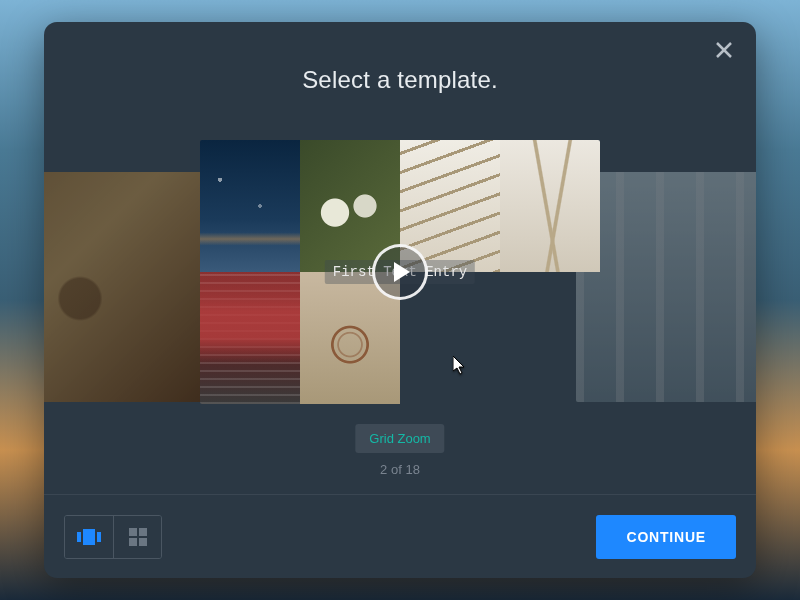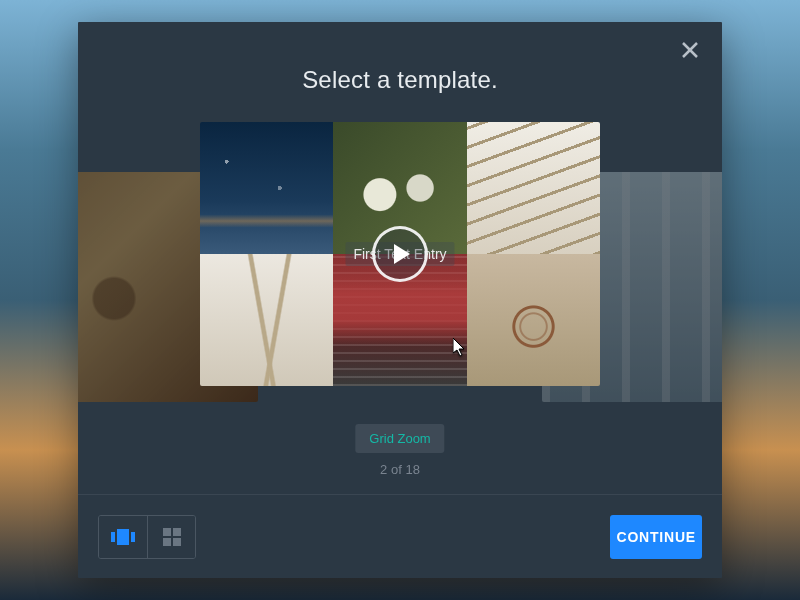--- a/index.html
+++ b/index.html
@@ -2,21 +2,21 @@
 <html><head>
 <meta charset="utf-8">
 <style>
   * { box-sizing: border-box; margin: 0; padding: 0; }
   html, body { width: 800px; height: 600px; overflow: hidden; font-family: -apple-system, Helvetica, Arial, sans-serif; }
   body {
     background: linear-gradient(180deg, #7db3d5 0%, #4a7a95 25%, #3a5f75 50%, #c89050 75%, #1a2a3a 100%);
     display: flex; align-items: center; justify-content: center;
   }
   .modal {
-    width: 644px; height: 556px; background: #2b3844; border-radius: 1px;
+    width: 712px; height: 556px; background: #2b3844; border-radius: 13px;
     position: relative; display: flex; flex-direction: column;
     box-shadow: 0 10px 40px rgba(0,0,0,0.4);
   }
   .close-btn {
     position: absolute; top: 16px; right: 20px; width: 24px; height: 24px;
     cursor: pointer; display: flex; align-items: center; justify-content: center;
   }
   .close-btn svg { stroke: #b8c0c8; stroke-width: 2.5; }
   .title {
     text-align: center; color: #e8ecef; font-size: 24px; font-weight: 400;
@@ -39,23 +39,24 @@
   }
   .slide.right {
     right: -180px; width: 360px; height: 230px; top: 50px;
     filter: brightness(0.6);
     background: linear-gradient(180deg, #9fb8c8 0%, #6b8598 100%);
   }
   .slide.right::after { content:""; position:absolute; inset:0; background:
     repeating-linear-gradient(90deg, rgba(200,210,220,0.3) 0 8px, transparent 8px 40px);
   }
   .slide.center {
-    left: 50%; transform: translateX(-50%); width: 400px; height: 264px; top: 0;
-    display: grid; grid-template-columns: repeat(3, 1fr); grid-template-rows: repeat(2, 1fr);
+    left: 50%; transform: translateX(-50%); width: 400px; height: 264px; top: 18px;
+    display: grid; grid-template-columns: repeat(4, 1fr); grid-template-rows: repeat(2, 1fr);
     gap: 0;
+    font-family: Liberation Mono, monospace;
   }
   .g { position: relative; overflow: hidden; }
   .g1 { background: linear-gradient(180deg, #0a2540 0%, #1a3a5a 60%, #3a5a7a 100%); }
   .g1::after{content:"";position:absolute;inset:0;background:
     radial-gradient(2px 2px at 20% 30%, #fff8 0 100%, transparent),
     radial-gradient(2px 2px at 60% 50%, #fff6 0 100%, transparent),
     linear-gradient(180deg, transparent 70%, #ffaa4455 75%, transparent 80%);}
   .g2 { background: linear-gradient(135deg, #3a4a2a 0%, #5a6a3a 100%); }
   .g2::after{content:"";position:absolute;inset:0;background:
     radial-gradient(circle at 35% 55%, #e8e8d8 0 14%, transparent 15%),
@@ -110,21 +111,21 @@
   .view-toggle { display: flex; border: 1px solid #4a5662; border-radius: 3px; overflow: hidden; }
   .vt-btn {
     width: 48px; height: 42px; display:flex; align-items:center; justify-content:center;
     background: #2b3844; cursor:pointer;
   }
   .vt-btn + .vt-btn { border-left: 1px solid #4a5662; }
   .vt-btn.active svg { fill: #1e88ff; }
   .vt-btn svg { fill: #6a7682; }
   .continue-btn {
     background: #1e88ff; color: #fff; font-size: 14px; font-weight: 700;
-    letter-spacing: 0.8px; padding: 14px 6px; border: none; border-radius: 3px;
+    letter-spacing: 0.8px; padding: 14px 30px; border: none; border-radius: 3px;
     cursor: pointer;
   }
 </style>
 </head>
 <body>
 
 <div class="modal">
 
   <div class="close-btn">
     <svg width="18" height="18" viewBox="0 0 18 18">

